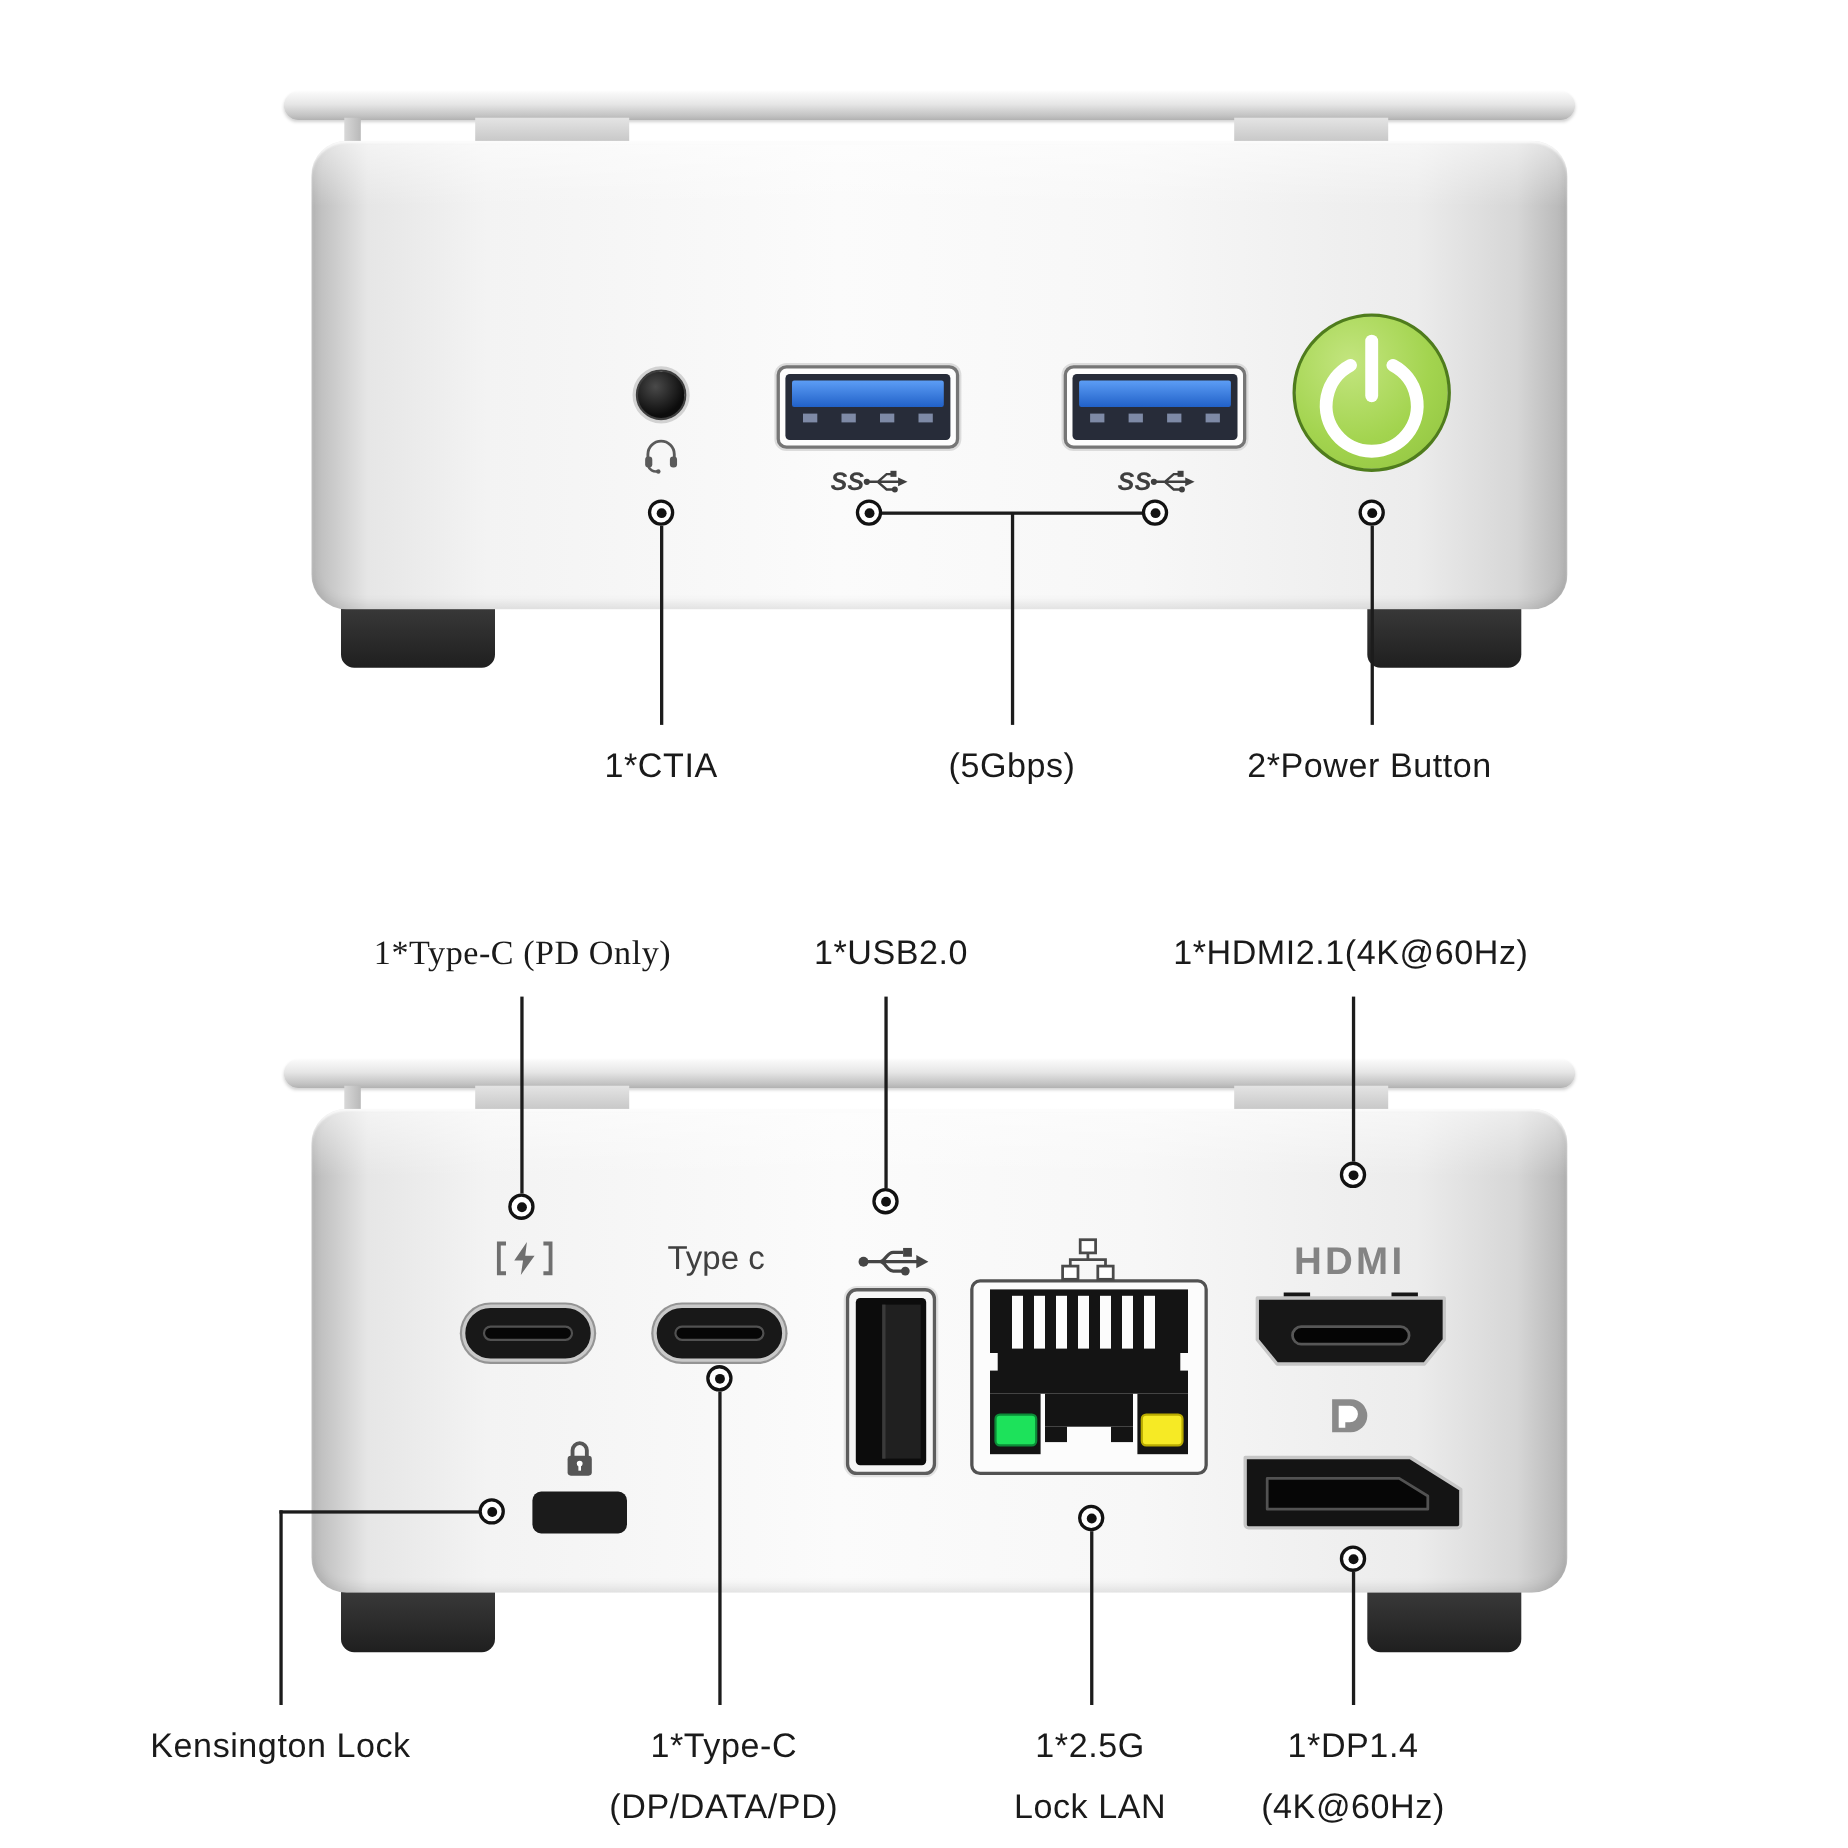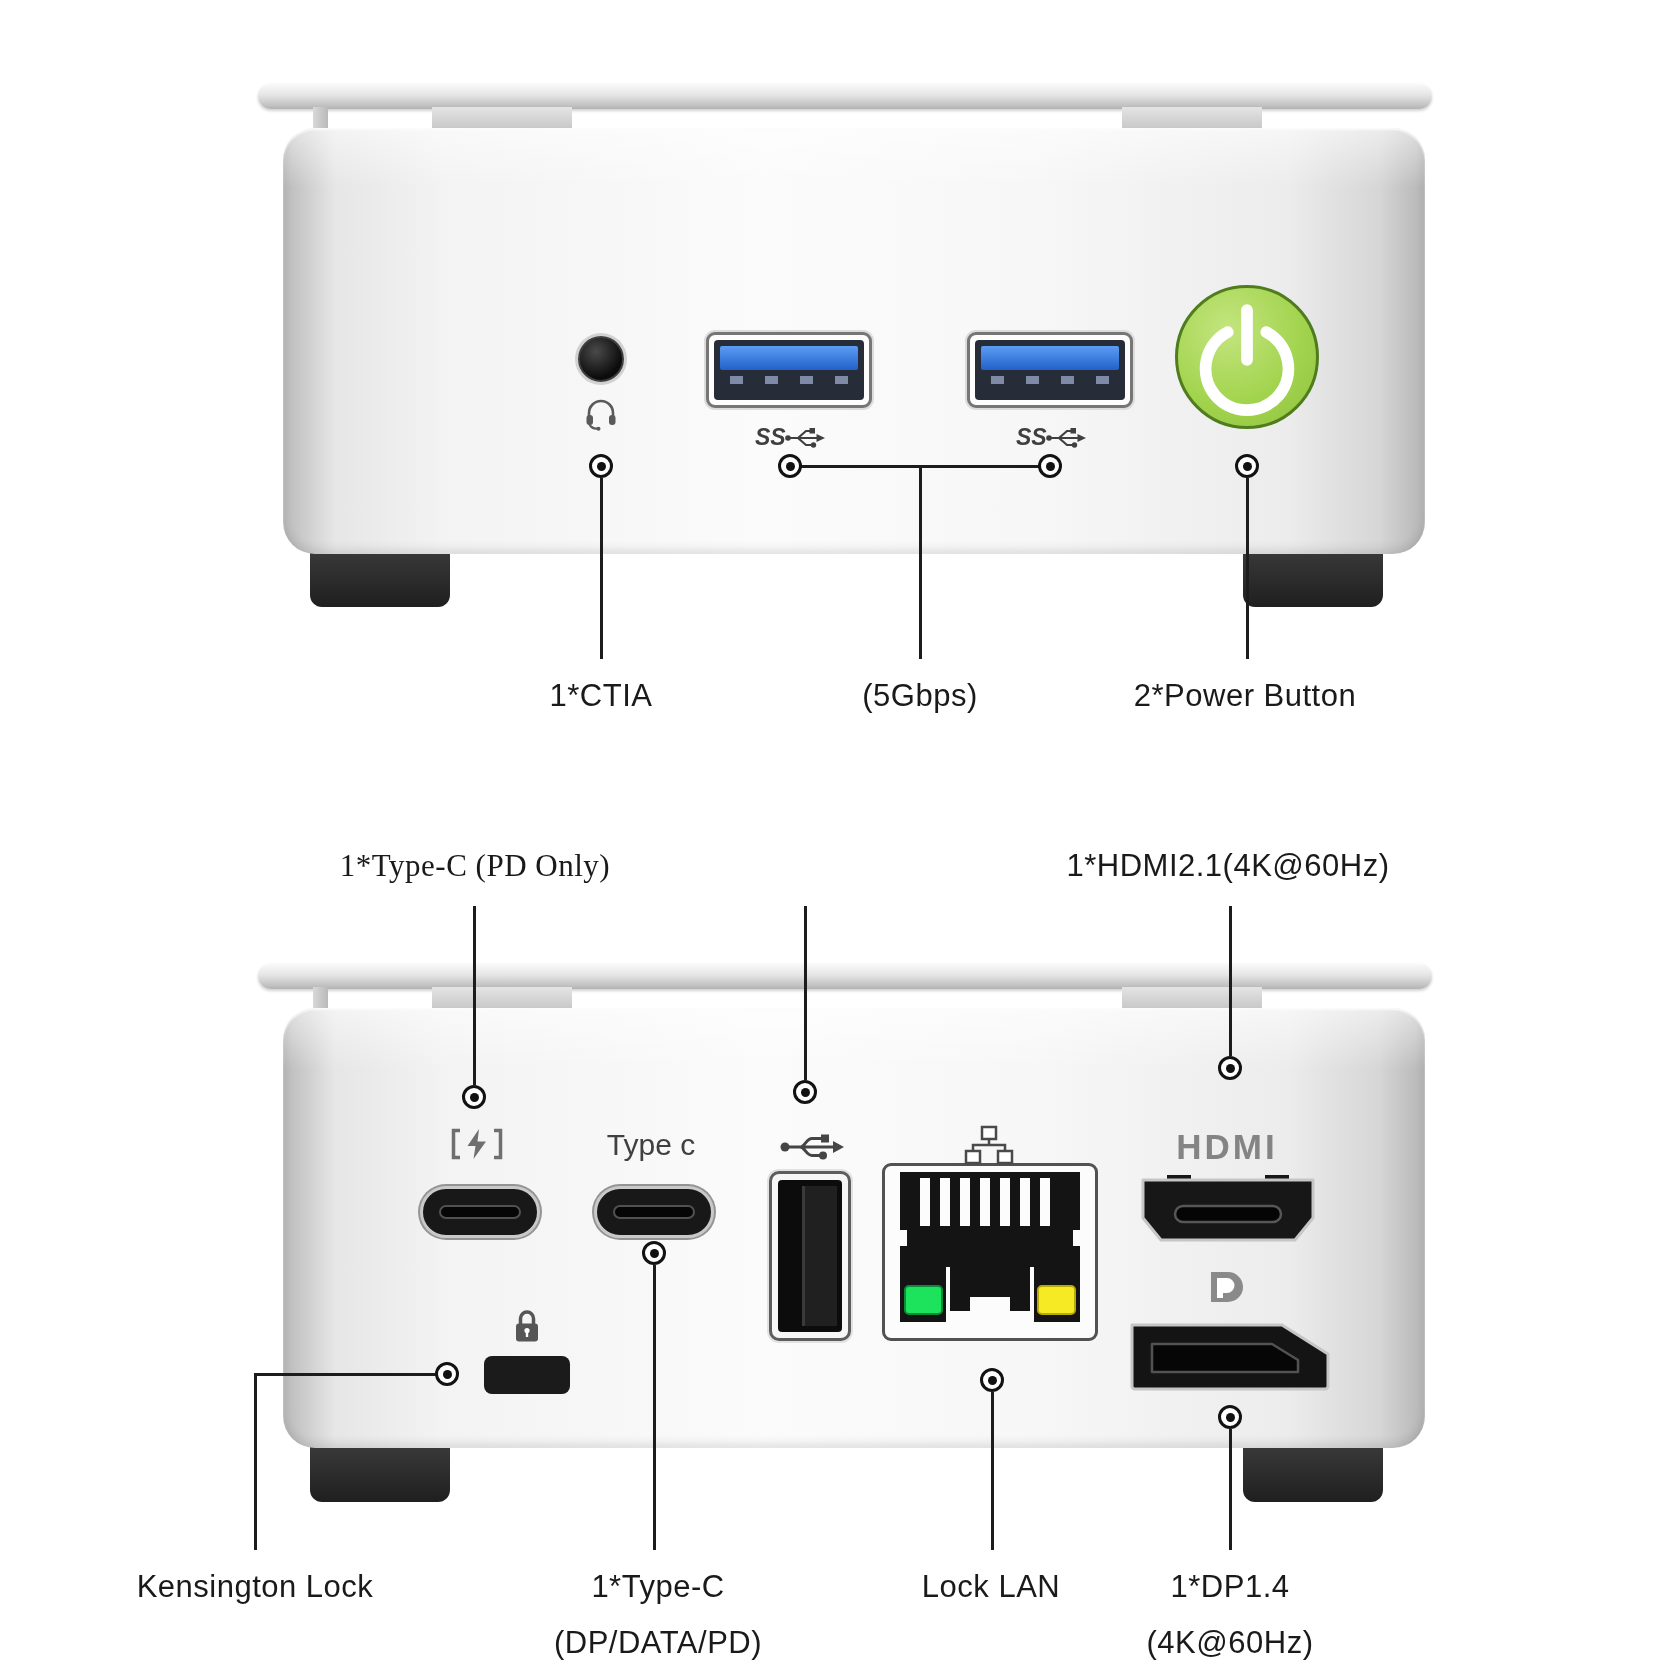--- a/index.html
+++ b/index.html
@@ -157,20 +157,23 @@
   </div>
   <div class="abs callout-label" style="left:770px;top:671px;width:300px;">
     <div>(5Gbps)</div>
   </div>
   <div class="abs callout-label" style="left:1065px;top:671px;width:360px;">
     <div>2*Power Button</div>
   </div>
 
   <div class="abs callout-label" style="left:255px;top:841px;width:440px;font-family:Liberation Serif, serif;">
     <div>1*Type-C (PD Only)</div>
+  </div>
+  <div class="abs callout-label" style="left:660px;top:841px;width:300px;">
+    <div>1*USB2.0</div>
   </div>
   <div class="abs callout-label" style="left:1003px;top:841px;width:450px;">
     <div>1*HDMI2.1(4K@60Hz)</div>
   </div>
 
   <div class="abs vline" style="left:473px;top:906px;height:179px;"></div>
   <div class="abs vline" style="left:804px;top:906px;height:174px;"></div>
   <div class="abs vline" style="left:1229px;top:906px;height:150px;"></div>
 
   <div class="abs lid" style="left:258px;top:963px;width:1174px;"></div>
@@ -290,20 +293,21 @@
   <div class="abs vline" style="left:254px;top:1373px;height:177px;"></div>
 
   <div class="abs callout-label bottomrow" style="left:55px;top:1559px;width:400px;">
     <div>Kensington Lock</div>
   </div>
   <div class="abs callout-label bottomrow" style="left:458px;top:1559px;width:400px;">
     <div>1*Type-C</div>
     <div>(DP/DATA/PD)</div>
   </div>
   <div class="abs callout-label bottomrow" style="left:791px;top:1559px;width:400px;">
+    <div>1*2.5G</div>
     <div>Lock LAN</div>
   </div>
   <div class="abs callout-label bottomrow" style="left:1030px;top:1559px;width:400px;">
     <div>1*DP1.4</div>
     <div>(4K@60Hz)</div>
   </div>
 
 </div>
 
 </body></html>

